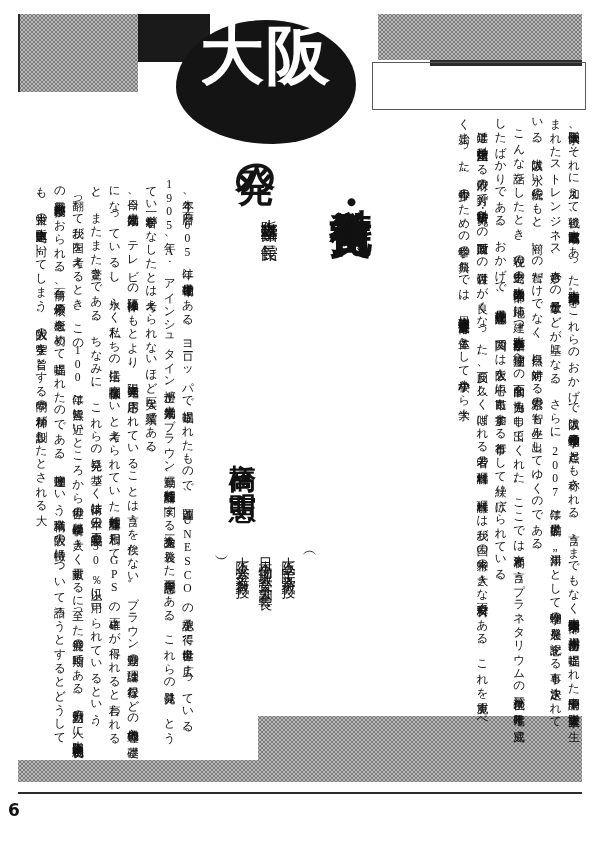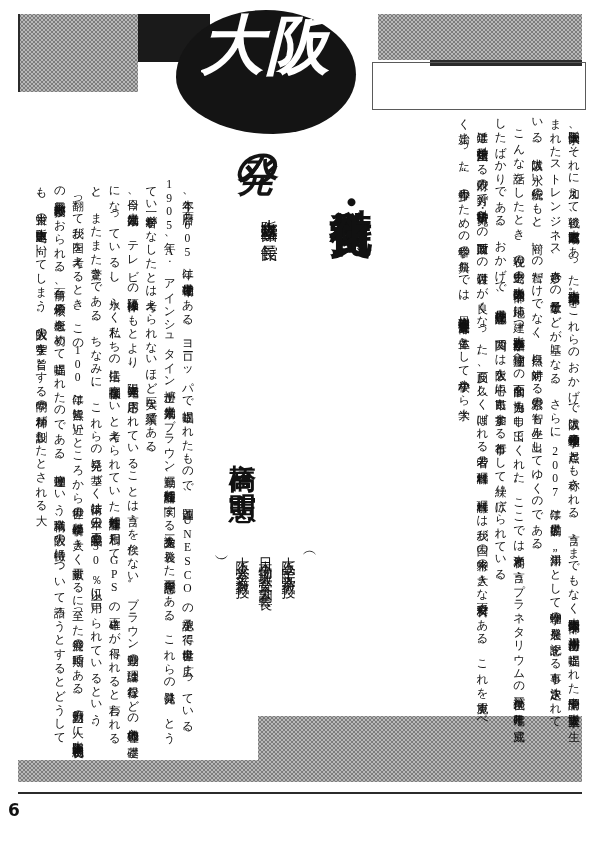--- a/index.html
+++ b/index.html
@@ -50,25 +50,24 @@
   #box-top-right   { left: 372px; top: 62px;  width: 212px; height: 46px; }
   #band-bottom     { left: 258px; top: 716px; width: 324px; height: 66px; }
   #band-bottom-2   { left: 18px;  top: 760px; width: 240px; height: 22px; }
   #rule-bottom     { left: 18px;  top: 792px; width: 564px; height: 2px; }
   #rule-left       { left: 18px;  top: 14px;  width: 2px;   height: 78px; }
 
   
   #masthead {
     position: absolute;
     left: 176px;
-    top: 10px;
+    top: 20px;
     width: 180px;
     height: 200px;
     z-index: 5;
-    font-style: italic;
   }
   #brush-ellipse {
     position: absolute;
     left: 0; top: 0;
     width: 180px; height: 124px;
     background: #141414;
     border-radius: 50% 50% 46% 54% / 54% 52% 48% 46%;
   }
   #brush-title {
     position: absolute;

